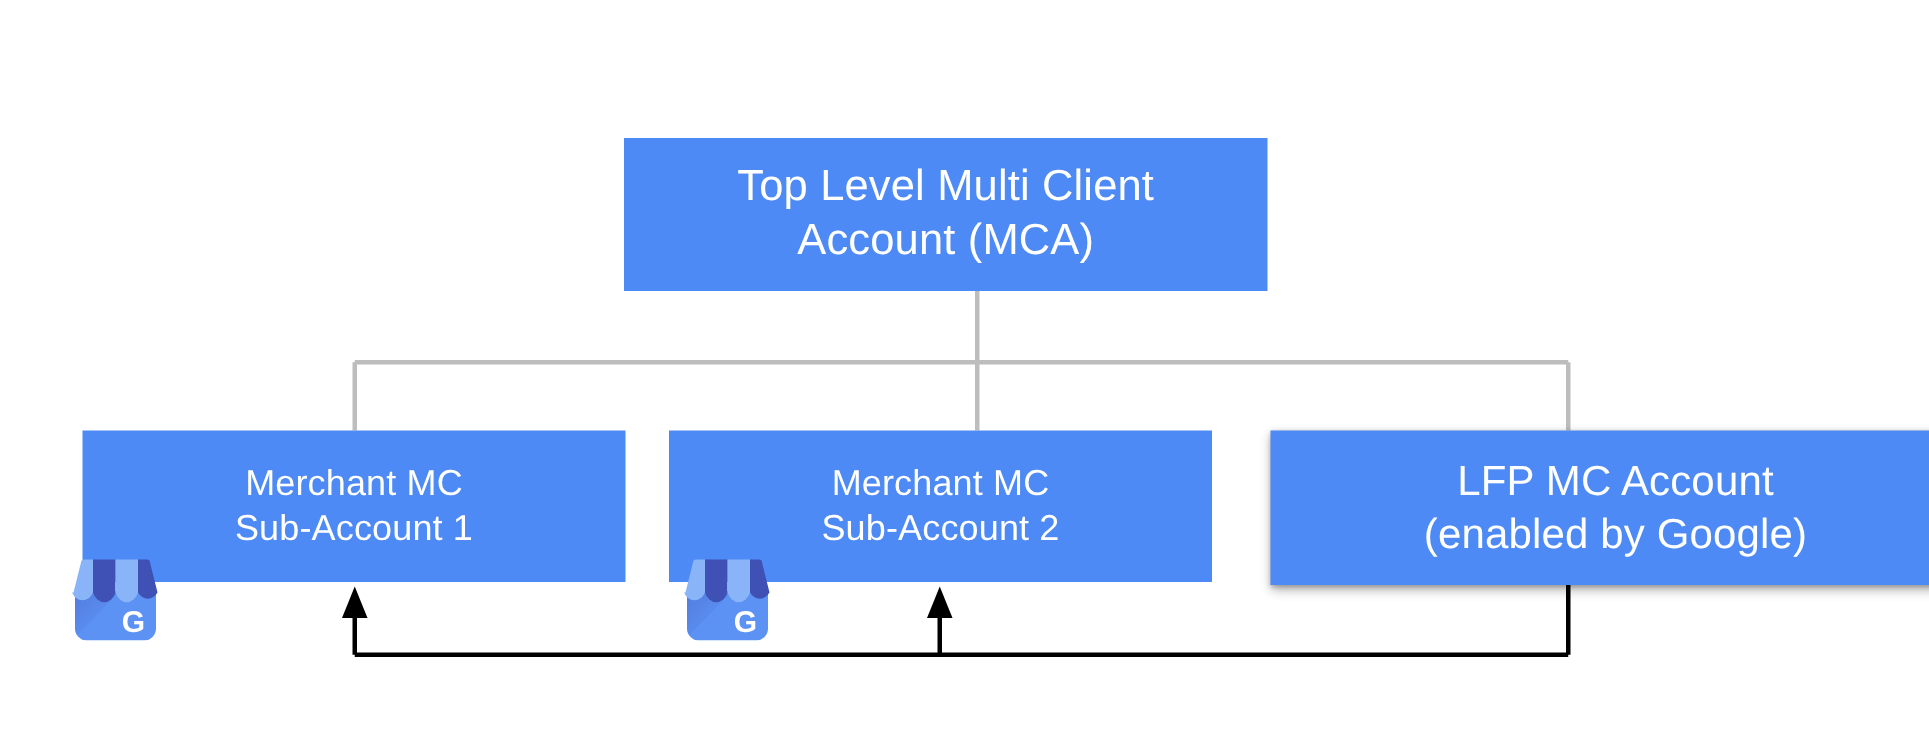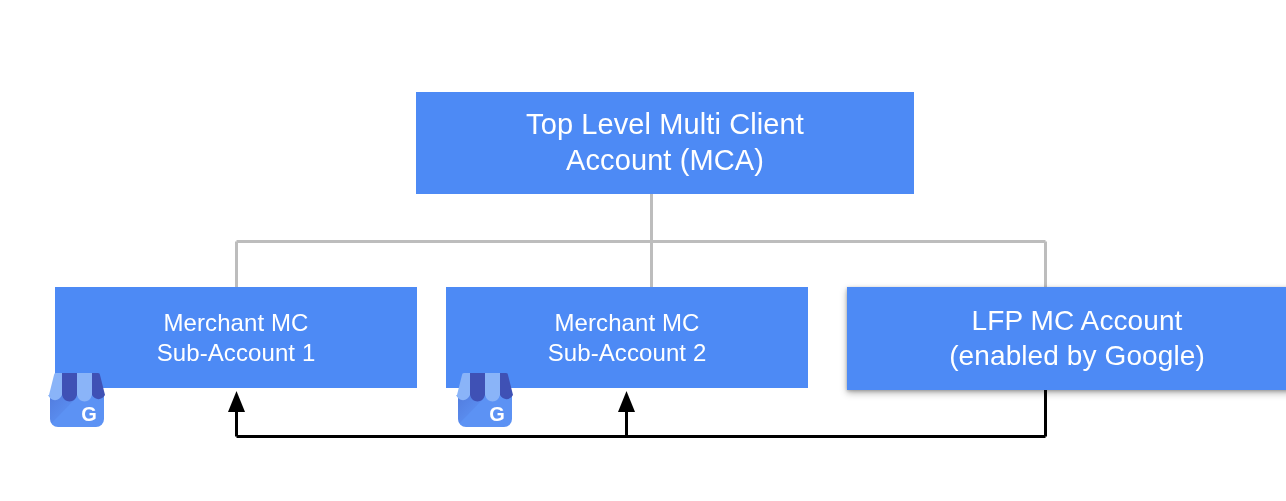--- a/index.html
+++ b/index.html
@@ -40,21 +40,21 @@
     letter-spacing: 0.1px;
   }
   .node .node-label {
     display: block;
     white-space: pre-line;
     padding: 0 8px;
   }
   #node-mca {
     left: 416px;
     top: 92px;
-    width: 498px;
+    width: 429px;
     height: 102px;
     font-size: 29px;
   }
   #node-sub1 {
     left: 55px;
     top: 287px;
     width: 362px;
     height: 101px;
     font-size: 24px;
   }

